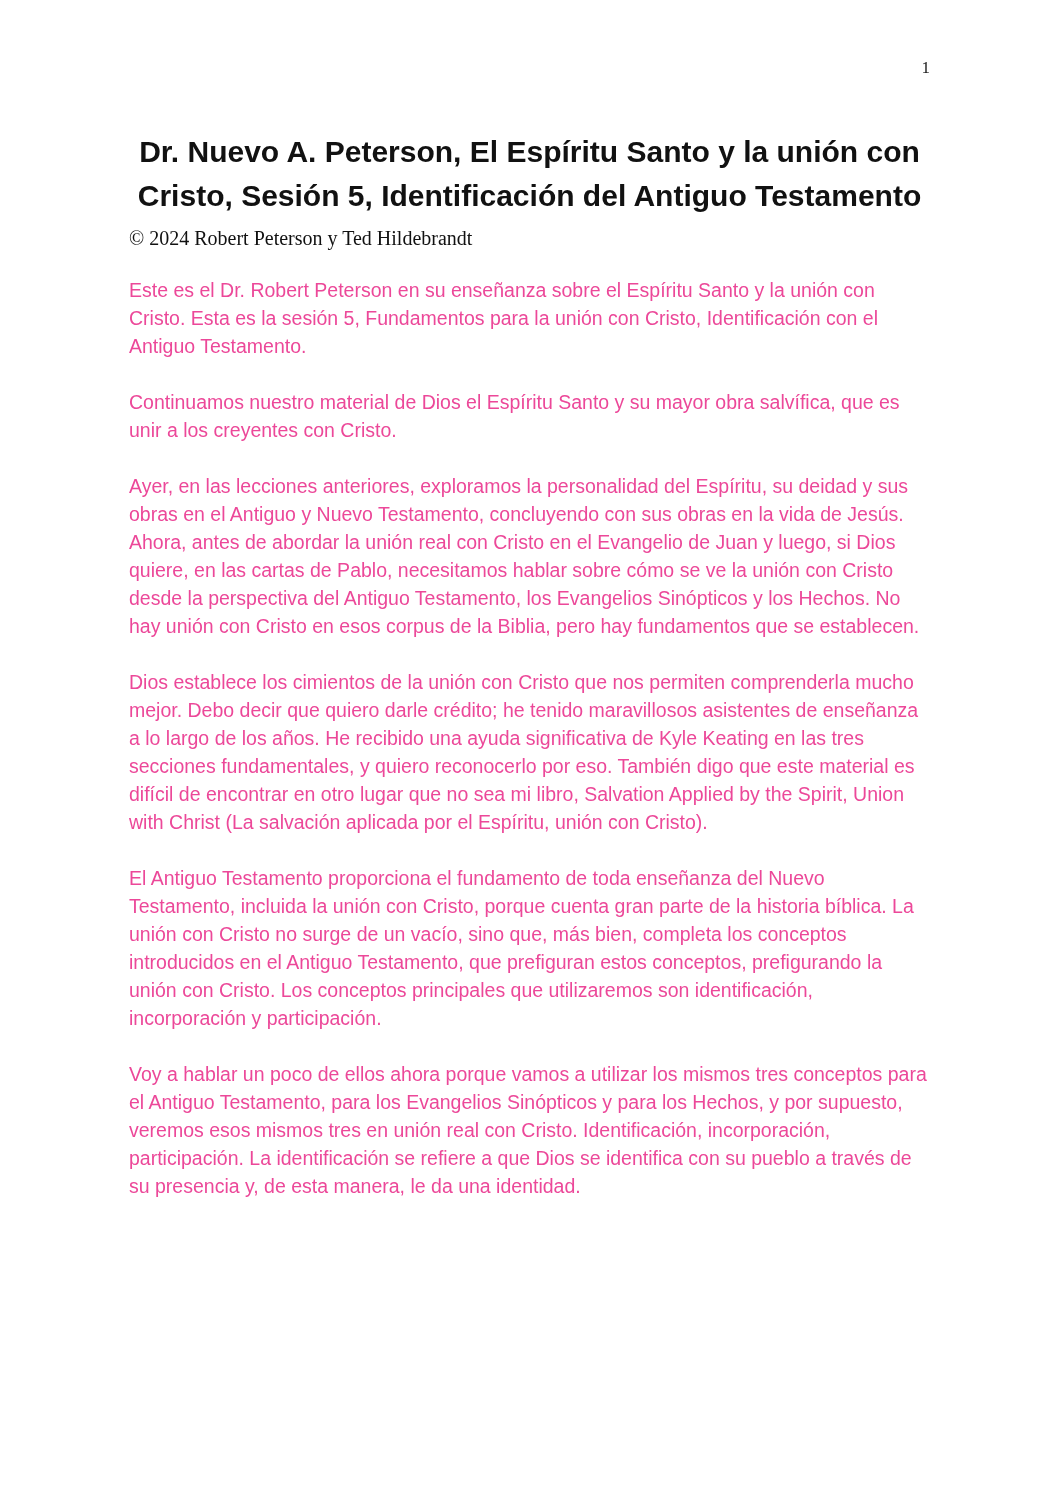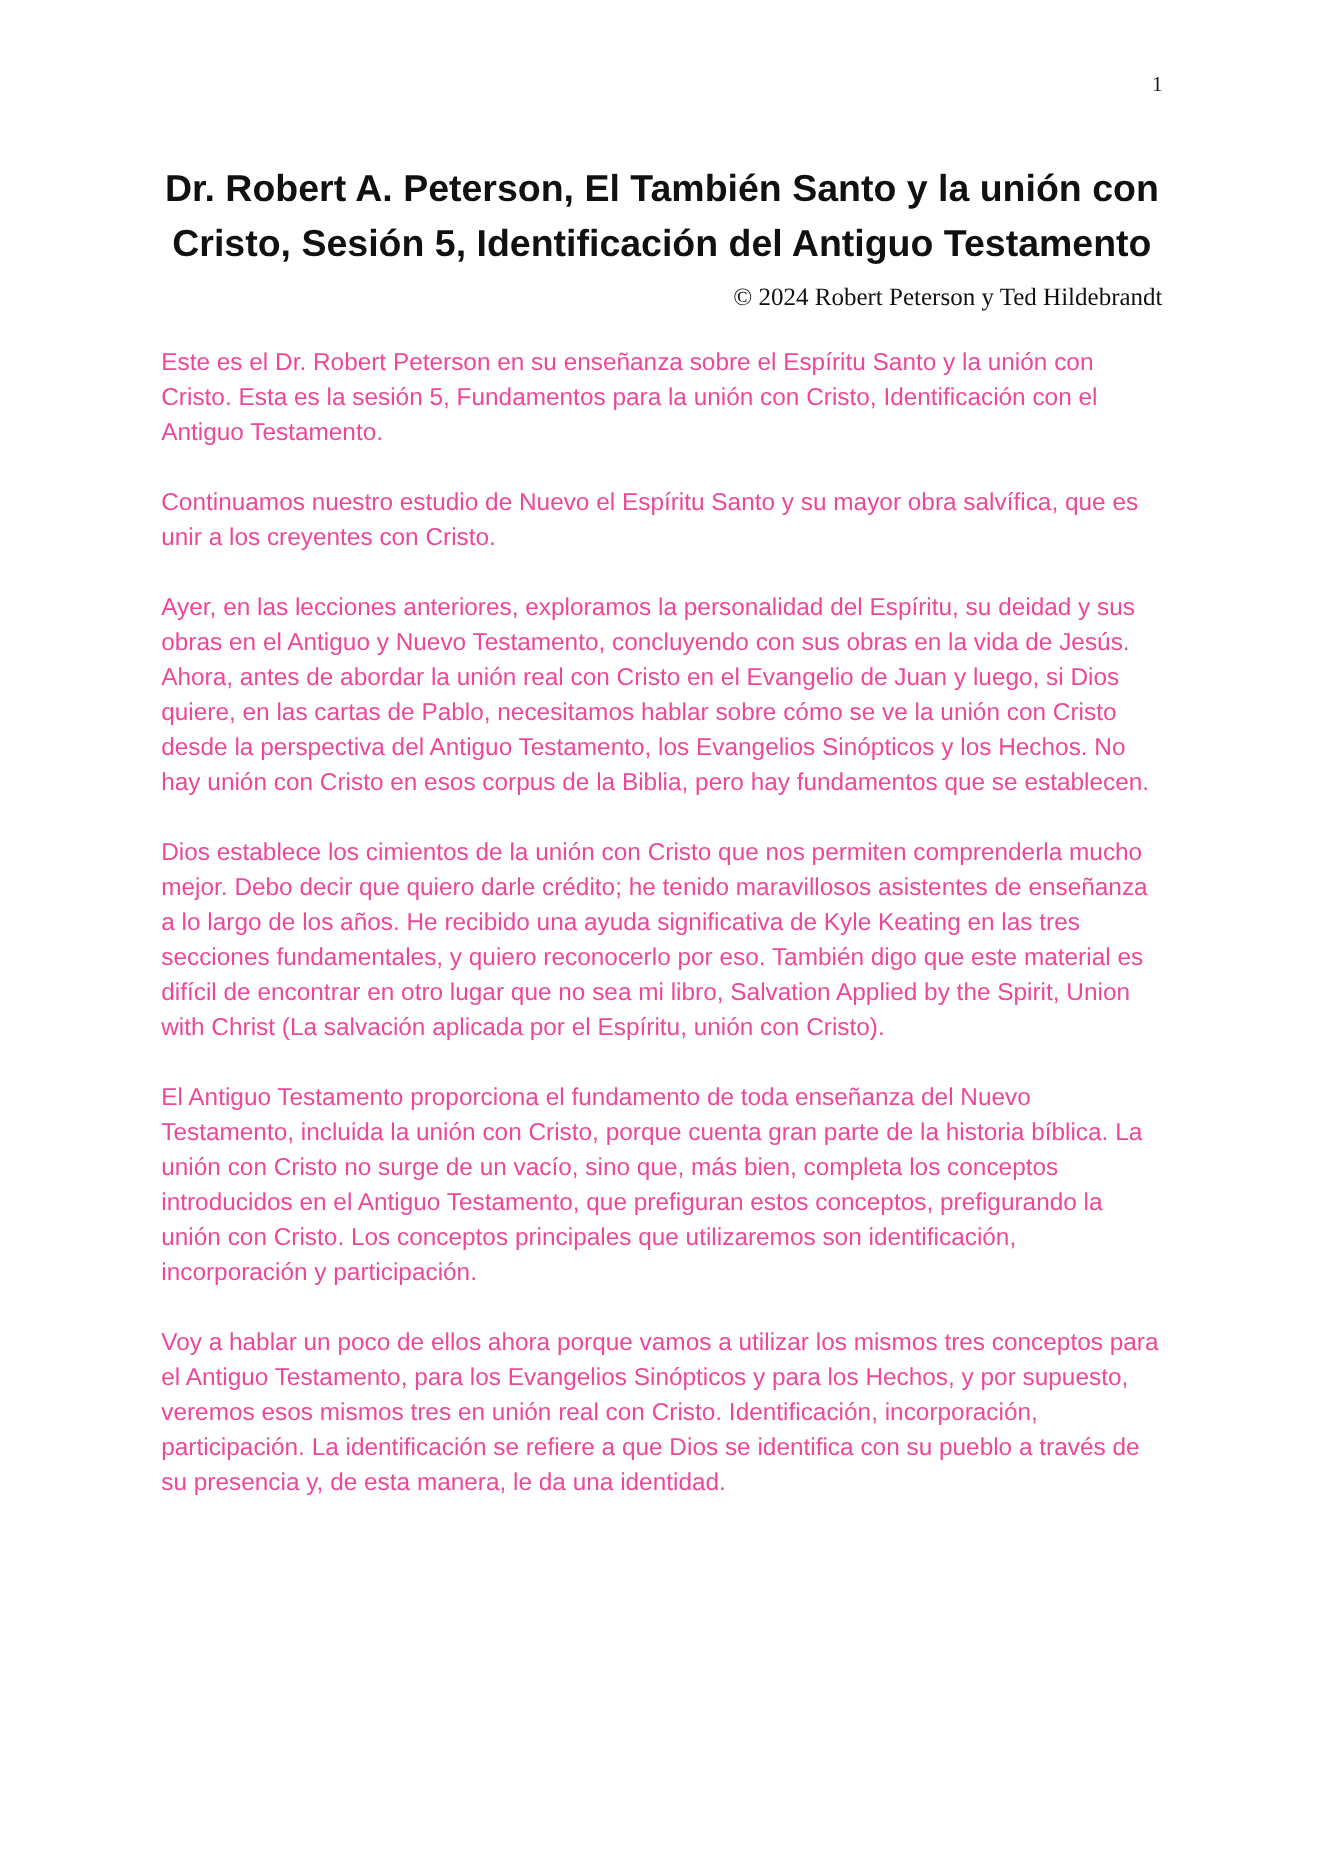--- a/index.html
+++ b/index.html
@@ -41,21 +41,21 @@
     font-size: 30px;
     line-height: 44px;
     text-align: center;
     color: #111111;
   }
 
   .copyright {
     font-family: "Liberation Serif", serif;
     font-size: 20px;
     line-height: 28px;
-    text-align: right;
+    text-align: left;
     margin-top: 6px;
     color: #111111;
   }
 
   .body-text {
     margin-top: 24px;
     font-size: 19.5px;
     line-height: 28px;
     color: #ec4899;
   }
@@ -66,27 +66,27 @@
 </style>
 </head>
 <body>
 
 <div class="page">
 
   <div class="page-number">1</div>
 
   <div class="content">
 
-    <h1 class="title">Dr. Robert A. Peterson, El También Santo y la unión con Cristo, Sesión 5, Identificación del Antiguo Testamento</h1>
+    <h1 class="title">Dr. Nuevo A. Peterson, El Espíritu Santo y la unión con Cristo, Sesión 5, Identificación del Antiguo Testamento</h1>
 
     <div class="copyright">© 2024 Robert Peterson y Ted Hildebrandt</div>
 
     <div class="body-text">
       <p>Este es el Dr. Robert Peterson en su enseñanza sobre el Espíritu Santo y la unión con Cristo. Esta es la sesión 5, Fundamentos para la unión con Cristo, Identificación con el Antiguo Testamento.</p>
-      <p>Continuamos nuestro estudio de Nuevo el Espíritu Santo y su mayor obra salvífica, que es unir a los creyentes con Cristo.</p>
+      <p>Continuamos nuestro material de Dios el Espíritu Santo y su mayor obra salvífica, que es unir a los creyentes con Cristo.</p>
       <p>Ayer, en las lecciones anteriores, exploramos la personalidad del Espíritu, su deidad y sus obras en el Antiguo y Nuevo Testamento, concluyendo con sus obras en la vida de Jesús. Ahora, antes de abordar la unión real con Cristo en el Evangelio de Juan y luego, si Dios quiere, en las cartas de Pablo, necesitamos hablar sobre cómo se ve la unión con Cristo desde la perspectiva del Antiguo Testamento, los Evangelios Sinópticos y los Hechos. No hay unión con Cristo en esos corpus de la Biblia, pero hay fundamentos que se establecen.</p>
       <p>Dios establece los cimientos de la unión con Cristo que nos permiten comprenderla mucho mejor. Debo decir que quiero darle crédito; he tenido maravillosos asistentes de enseñanza a lo largo de los años. He recibido una ayuda significativa de Kyle Keating en las tres secciones fundamentales, y quiero reconocerlo por eso. También digo que este material es difícil de encontrar en otro lugar que no sea mi libro, Salvation Applied by the Spirit, Union with Christ (La salvación aplicada por el Espíritu, unión con Cristo).</p>
       <p>El Antiguo Testamento proporciona el fundamento de toda enseñanza del Nuevo Testamento, incluida la unión con Cristo, porque cuenta gran parte de la historia bíblica. La unión con Cristo no surge de un vacío, sino que, más bien, completa los conceptos introducidos en el Antiguo Testamento, que prefiguran estos conceptos, prefigurando la unión con Cristo. Los conceptos principales que utilizaremos son identificación, incorporación y participación.</p>
       <p>Voy a hablar un poco de ellos ahora porque vamos a utilizar los mismos tres conceptos para el Antiguo Testamento, para los Evangelios Sinópticos y para los Hechos, y por supuesto, veremos esos mismos tres en unión real con Cristo. Identificación, incorporación, participación. La identificación se refiere a que Dios se identifica con su pueblo a través de su presencia y, de esta manera, le da una identidad.</p>
     </div>
 
   </div>
 
 </div>
 

